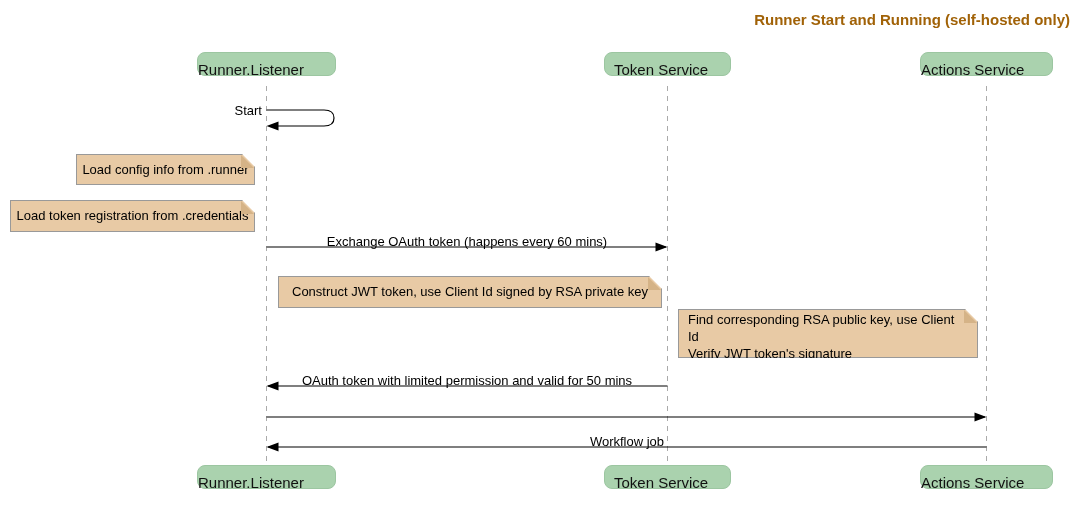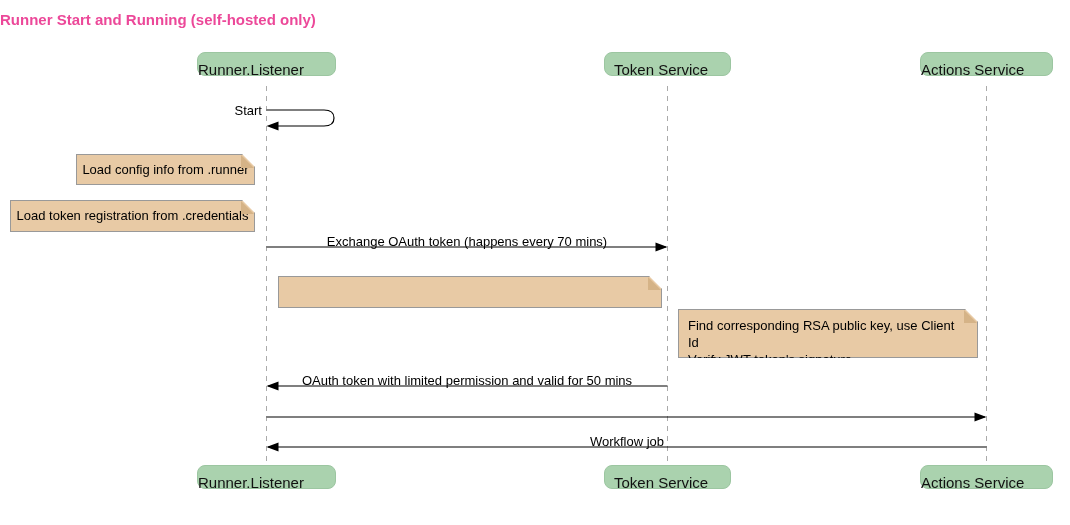--- a/index.html
+++ b/index.html
@@ -12,24 +12,24 @@
     height: 525px;
     background: #ffffff;
     overflow: hidden;
   }
 
   .diagram-title {
     position: absolute;
     top: 11px;
     left: 0;
     width: 1070px;
-    text-align: left;
+    text-align: right;
     font-size: 15px;
     font-weight: bold;
-    color: #ec4899;
+    color: #a16207;
   }
 
   .svg-layer {
     position: absolute;
     top: 0; left: 0;
     width: 1070px; height: 525px;
   }
 
   .participant {
     position: absolute;
@@ -76,21 +76,21 @@
     position: absolute;
     top: 0; right: 0;
     width: 13px; height: 13px;
     background: #d5b387;
     clip-path: polygon(0 0, 100% 100%, 0 100%);
   }
   .note-center { text-align: center; margin-top: 13px; }
   .n1 { left: 76px;  top: 141px; width: 179px; height: 31px; line-height: 29px; }
   .n2 { left: 10px;  top: 187px; width: 245px; height: 32px; line-height: 30px; }
   .n3 { left: 278px; top: 263px; width: 384px; height: 32px; line-height: 30px; }
-  .n4 { left: 678px; top: 309px; width: 300px; height: 49px; padding: 7px 9px; line-height: 17px; }
+  .n4 { left: 678px; top: 309px; width: 300px; height: 49px; padding: 1px 9px; line-height: 17px; }
   .n4 .note-line { display: block; }
 </style>
 </head>
 <body>
 
 <div class="canvas">
 
   <div class="diagram-title">Runner Start and Running (self-hosted only)</div>
 
   <svg class="svg-layer" width="1070" height="525" viewBox="0 0 1070 525" xmlns="http://www.w3.org/2000/svg">
@@ -117,35 +117,36 @@
 
   <div class="participant p-rl row-top">Runner.Listener</div>
   <div class="participant p-ts row-top">Token Service</div>
   <div class="participant p-as row-top">Actions Service</div>
 
   <div class="participant p-rl row-bottom">Runner.Listener</div>
   <div class="participant p-ts row-bottom">Token Service</div>
   <div class="participant p-as row-bottom">Actions Service</div>
 
   <div class="start-label">Start</div>
-  <div class="msg-label" style="left:467px; top:234px;">Exchange OAuth token (happens every 70 mins)</div>
+  <div class="msg-label" style="left:467px; top:234px;">Exchange OAuth token (happens every 60 mins)</div>
   <div class="msg-label" style="left:467px; top:373px;">OAuth token with limited permission and valid for 50 mins</div>
   <div class="msg-label" style="left:627px; top:434px;">Workflow job</div>
 
   <div class="note note-center n1">
     <span>Load config info from .runner</span>
     <span class="fold"></span>
   </div>
 
   <div class="note note-center n2">
     <span>Load token registration from .credentials</span>
     <span class="fold"></span>
   </div>
 
   <div class="note note-center n3">
+    <span>Construct JWT token, use Client Id signed by RSA private key</span>
     <span class="fold"></span>
   </div>
 
   <div class="note n4">
     <span class="note-line">Find corresponding RSA public key, use Client Id</span>
     <span class="note-line">Verify JWT token's signature</span>
     <span class="fold"></span>
   </div>
 
 </div>

